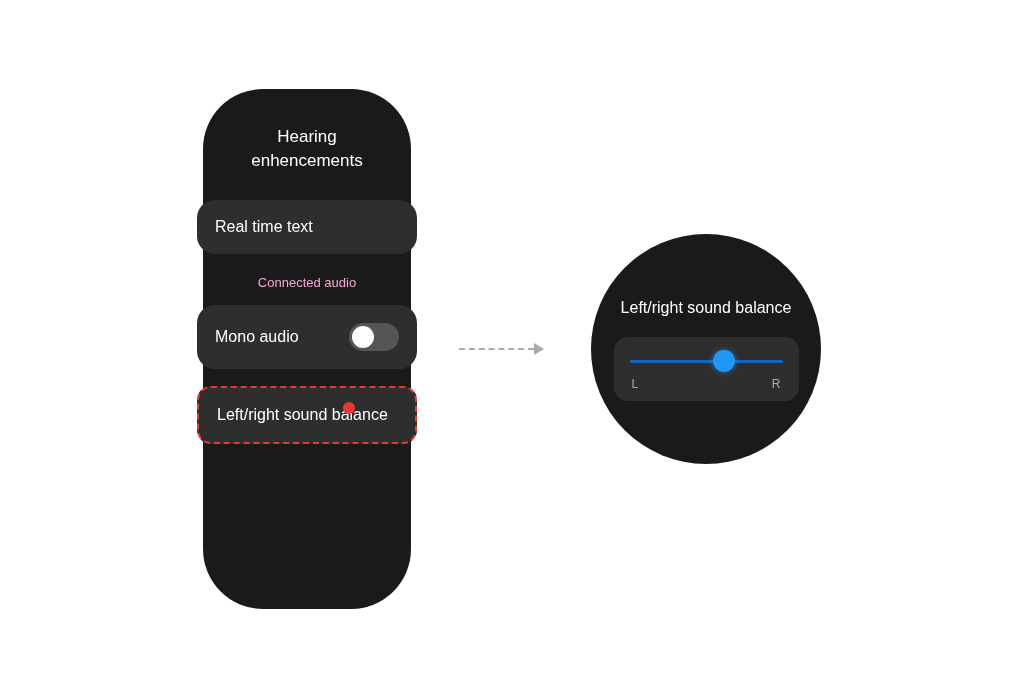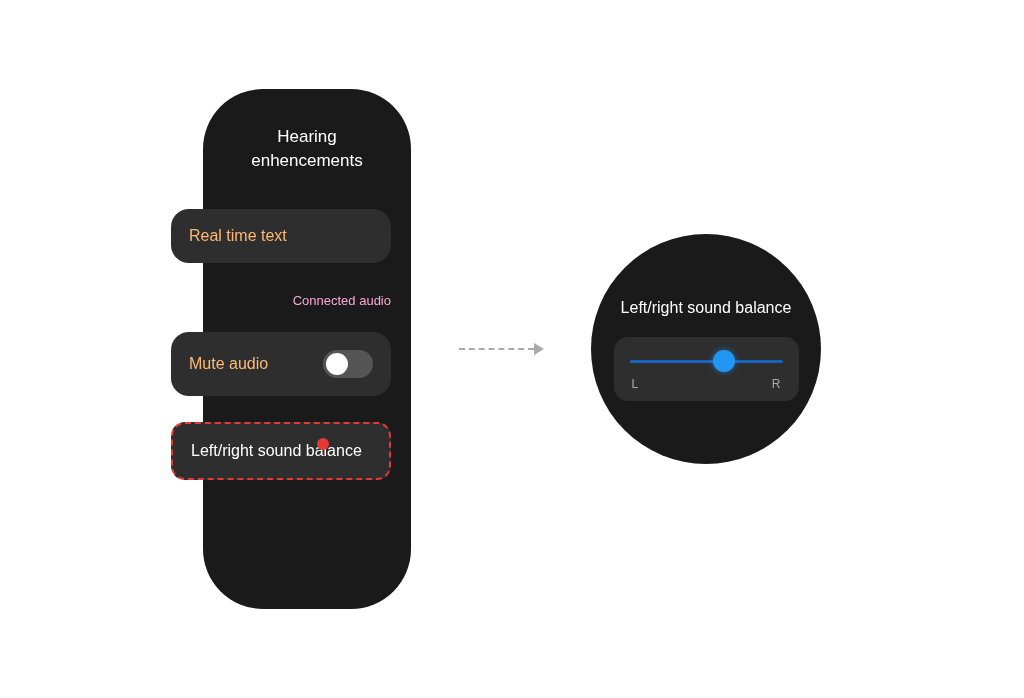--- a/index.html
+++ b/index.html
@@ -26,23 +26,23 @@
     }
 
     
     .pill-panel {
       background: #1a1a1a;
       border-radius: 60px;
       width: 208px;
       min-height: 520px;
       display: flex;
       flex-direction: column;
-      align-items: flex-end;
+      align-items: center;
       padding: 36px 20px 36px 20px;
-      gap: 12px;
+      gap: 3px;
     }
 
     .panel-title {
       color: #ffffff;
       font-size: 17px;
       font-weight: 500;
       text-align: center;
       margin-bottom: 24px;
       line-height: 1.4;
     }
@@ -53,21 +53,21 @@
       width: 220px;
       padding: 18px 18px;
       display: flex;
       align-items: center;
       justify-content: space-between;
       margin-bottom: 14px;
       cursor: pointer;
     }
 
     .menu-item-label {
-      color: #fdba74;
+      color: #ffffff;
       font-size: 16px;
       font-weight: 400;
     }
 
     
     .toggle {
       width: 50px;
       height: 28px;
       background: #555;
       border-radius: 14px;
@@ -227,21 +227,21 @@
     <div class="panel-title">Hearing enhencements</div>
 
     <div class="menu-item">
       <span class="menu-item-label">Real time text</span>
     </div>
 
 
     <div class="section-label">Connected audio</div>
 
     <div class="menu-item">
-      <span class="menu-item-label">Mute audio</span>
+      <span class="menu-item-label">Mono audio</span>
       <div class="toggle">
         <div class="knob"></div>
       </div>
     </div>
 
     <div class="menu-item-highlighted">
       <span class="menu-item-label">Left/right sound balance</span>
       <div class="red-dot"></div>
     </div>
 

